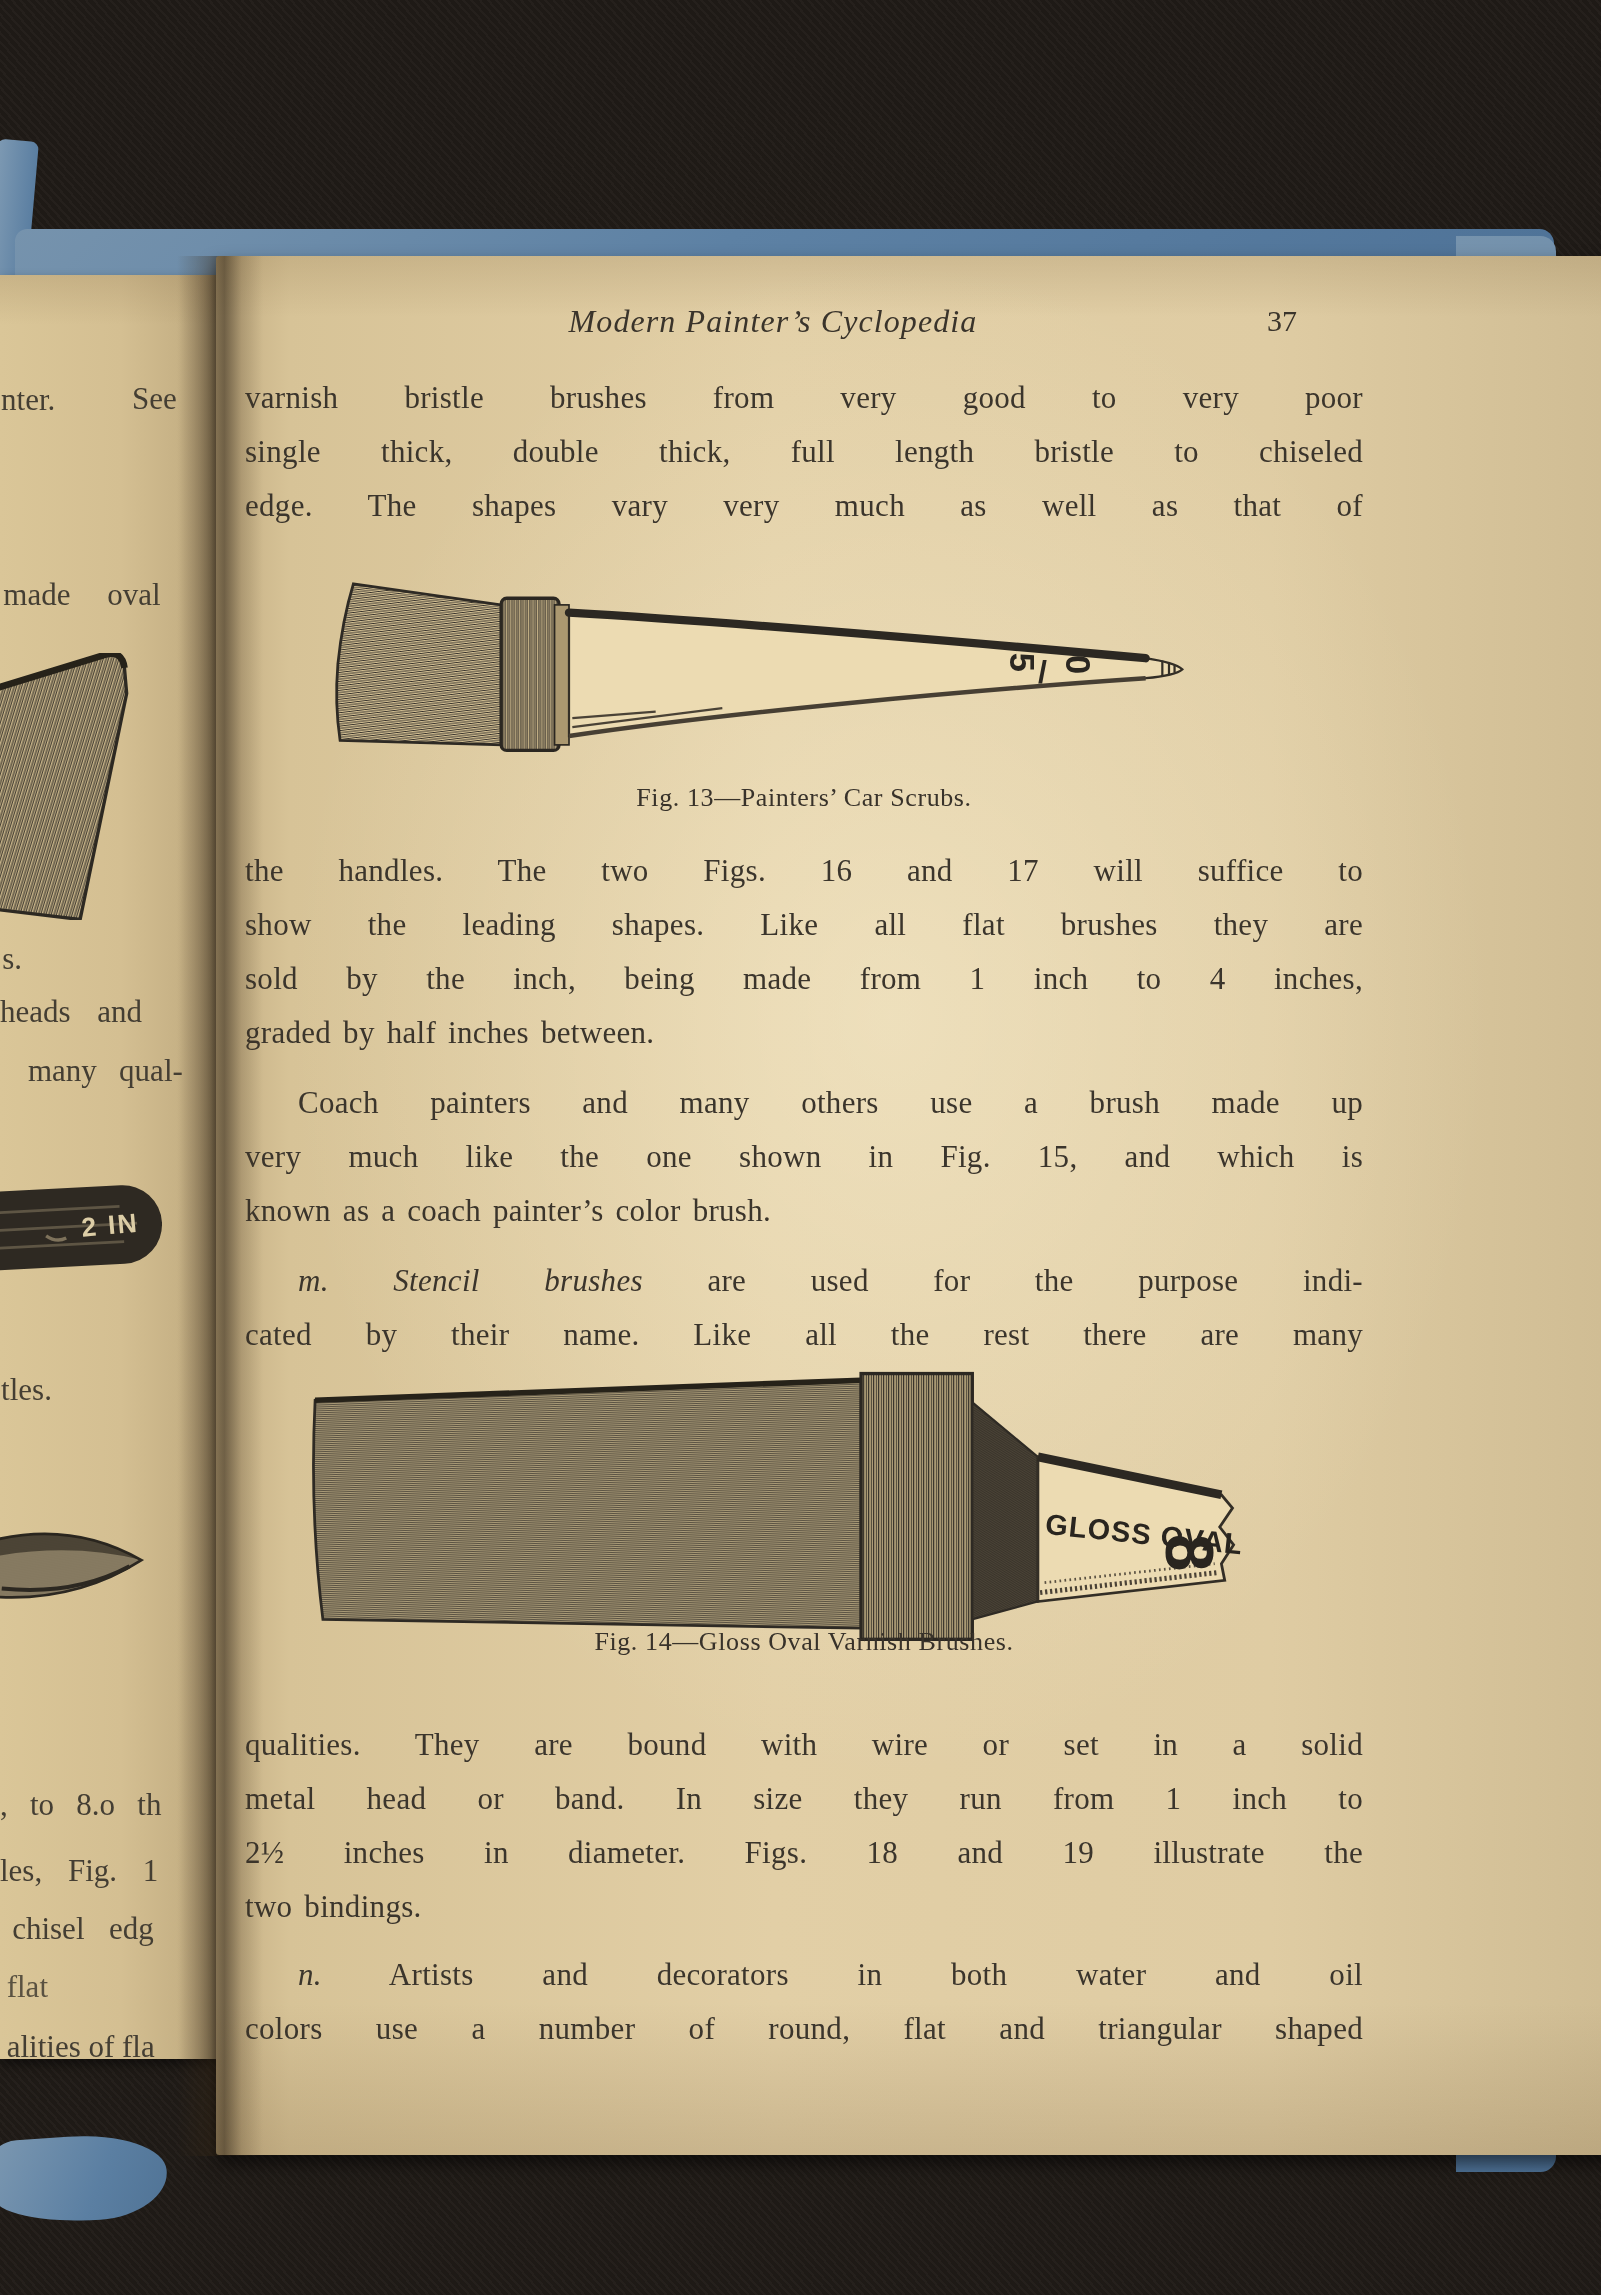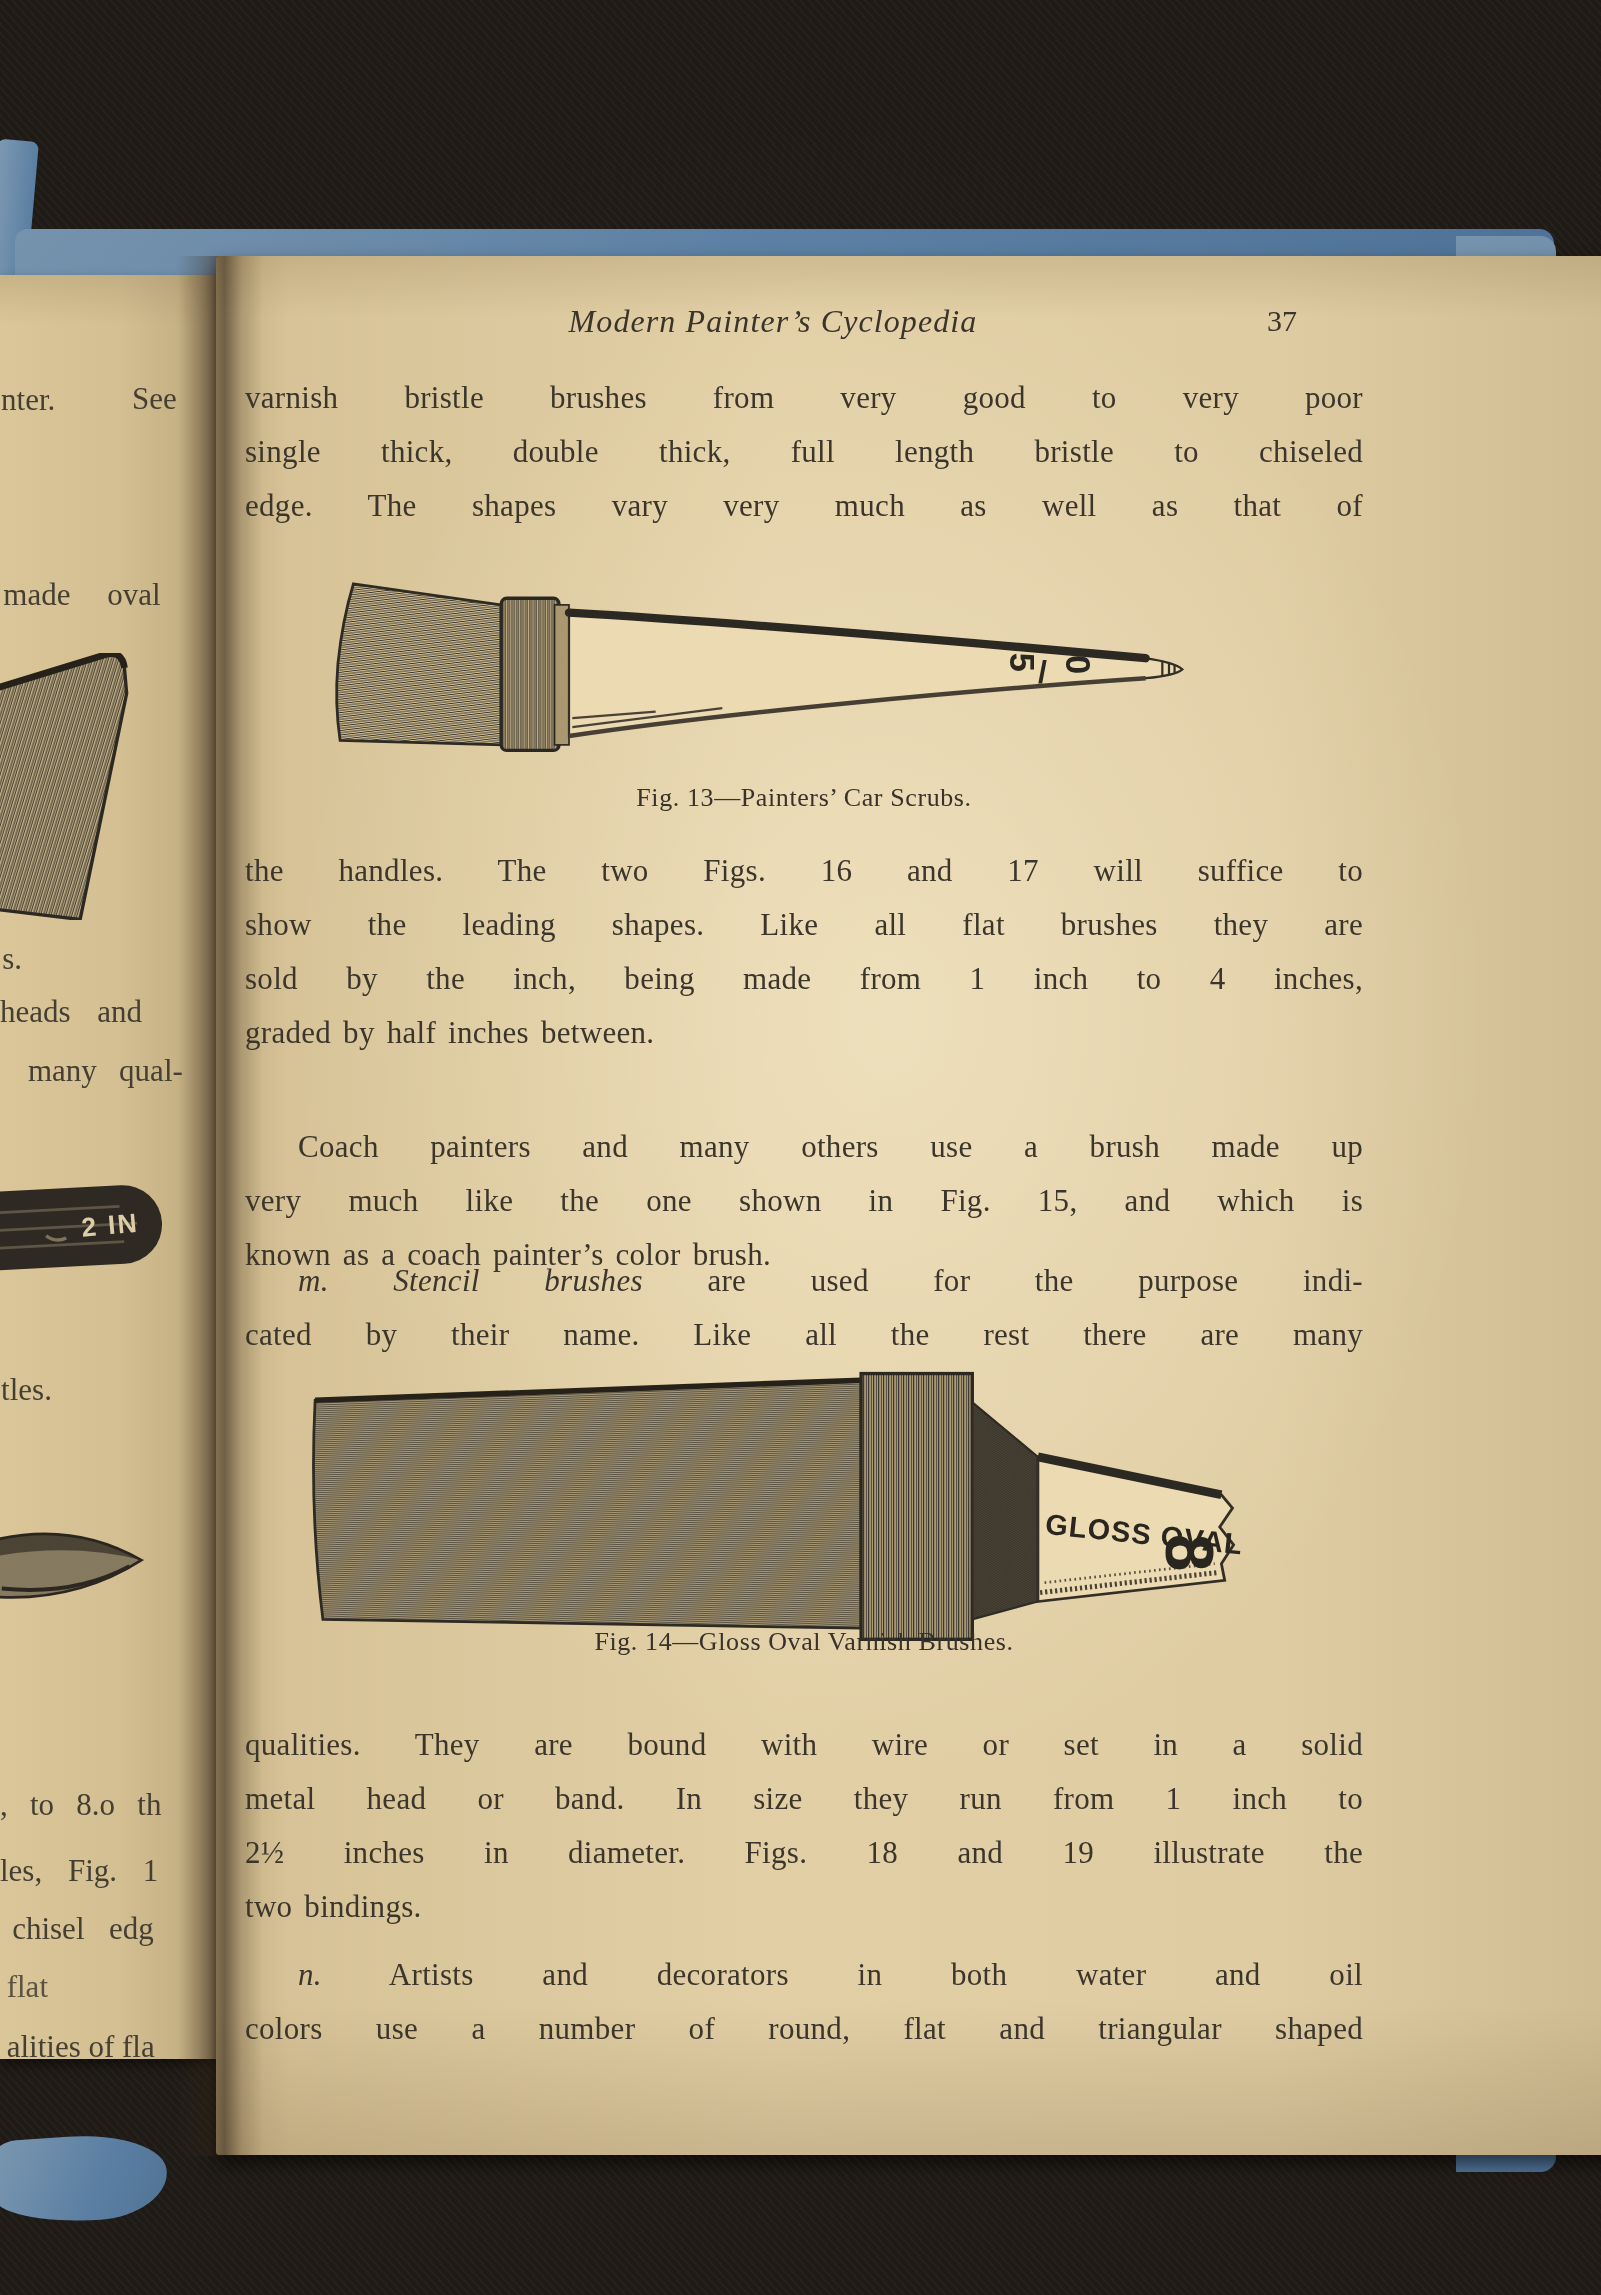--- a/index.html
+++ b/index.html
@@ -153,21 +153,21 @@
     </svg>
     <div class="caption" style="top:525px;">Fig. 13—Painters’ Car Scrubs.</div>
 
     <div class="col" style="top:588px;">
       <div class="bl">the handles.  The two Figs. 16 and 17 will suffice to</div>
       <div class="bl">show the leading shapes.  Like all flat brushes they are</div>
       <div class="bl">sold by the inch, being made from 1 inch to 4 inches,</div>
       <div class="bl endline">graded by half inches between.</div>
     </div>
 
-    <div class="col" style="top:864px;">
+    <div class="col" style="top:820px;">
       <div class="bl ind">Coach painters and many others use a brush made up</div>
       <div class="bl">very much like the one shown in Fig. 15, and which is</div>
       <div class="bl endline">known as a coach painter’s color brush.</div>
     </div>
 
     <div class="col" style="top:998px;">
       <div class="bl ind"><span class="it">m.</span><span class="it"> Stencil brushes</span><span> are used for the purpose indi-</span></div>
       <div class="bl">cated by their name.  Like all the rest there are many</div>
     </div>
 

